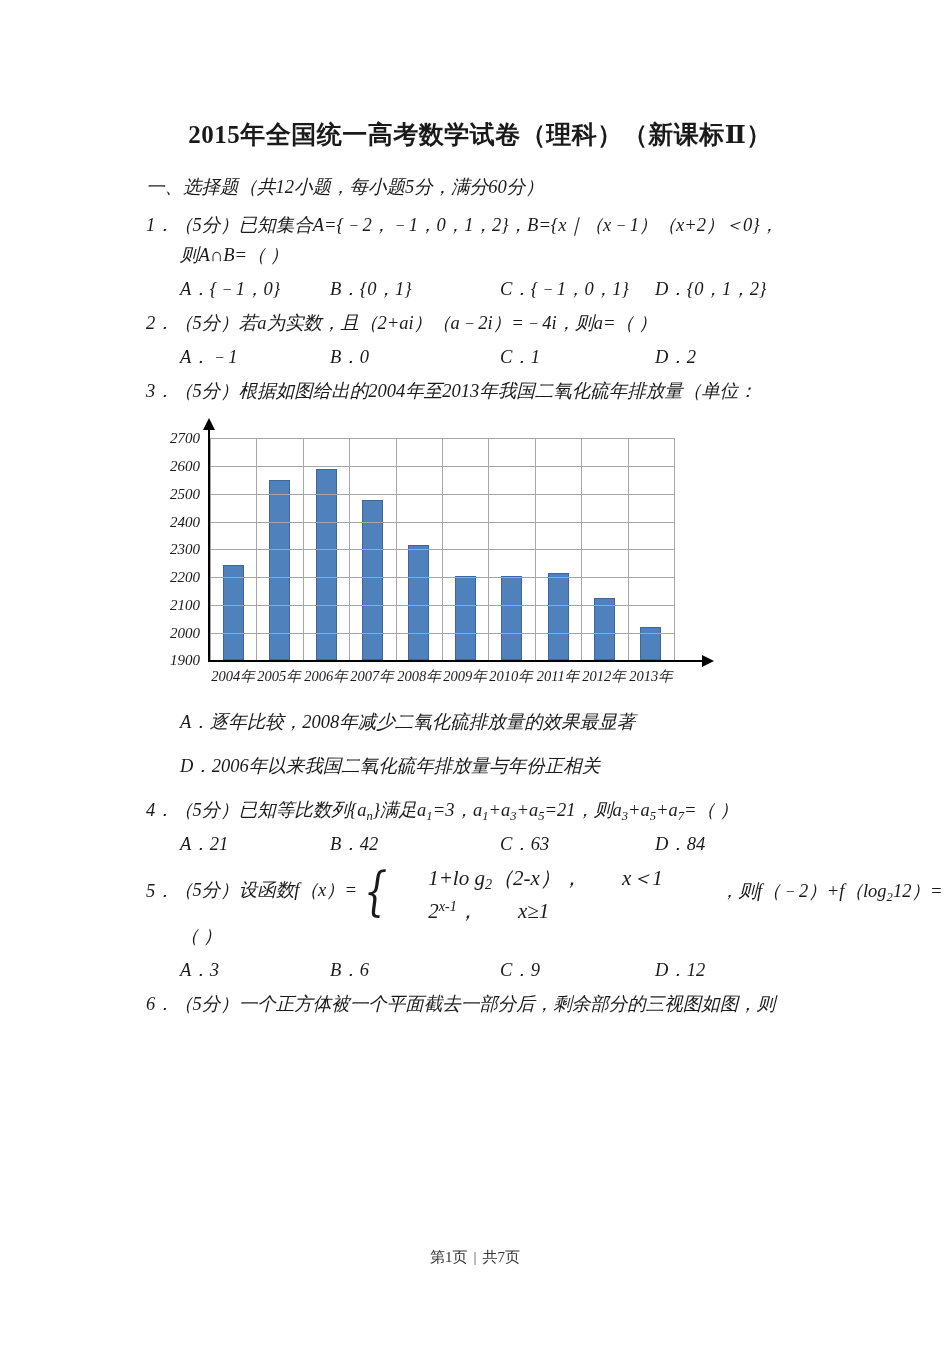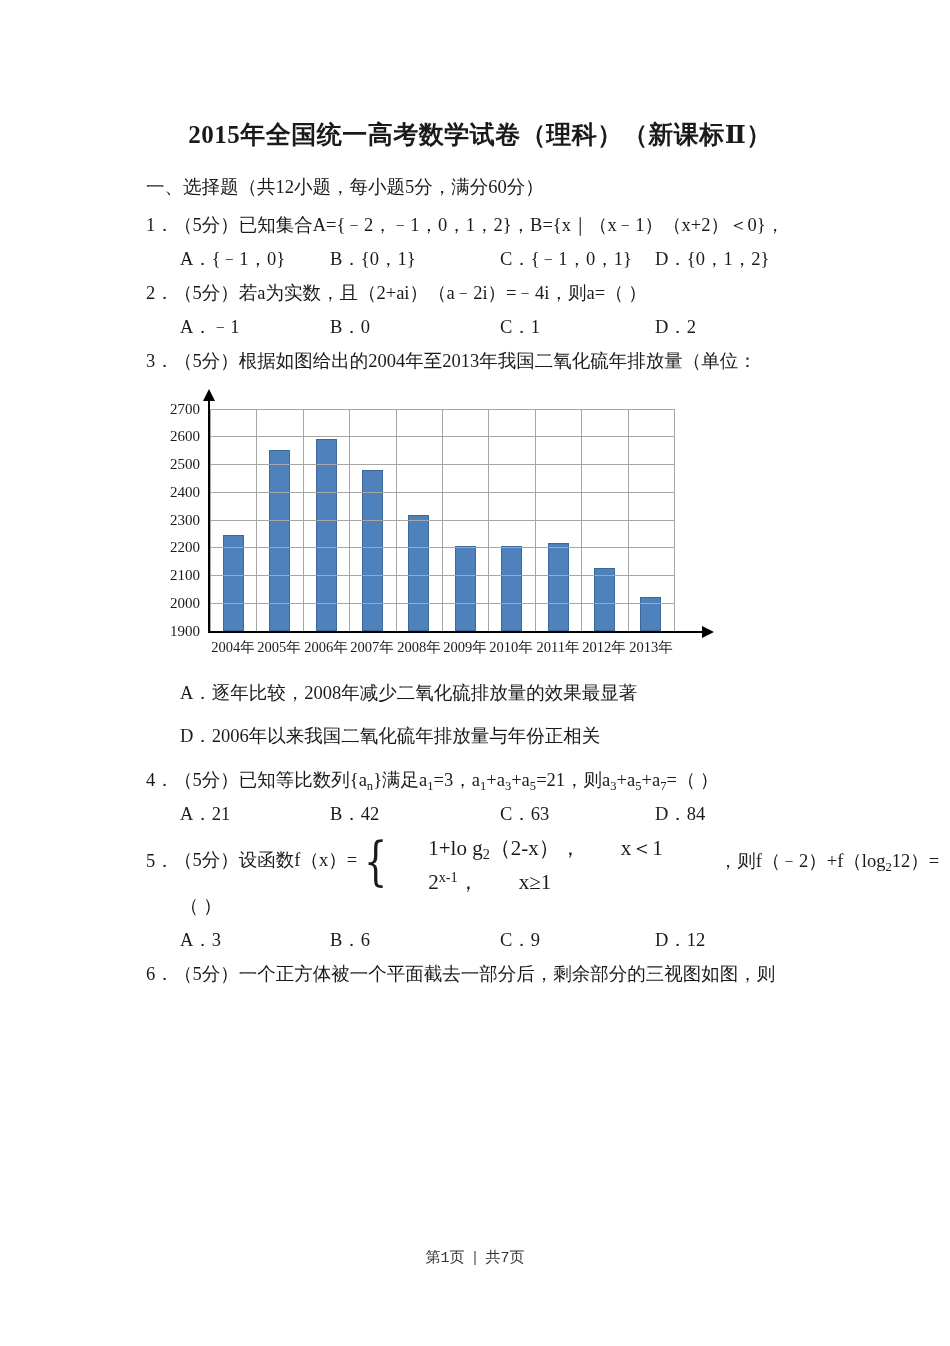--- a/index.html
+++ b/index.html
@@ -32,20 +32,21 @@
     margin: 0;
     padding-top: 118px;
     padding-left: 10px;
     font-family: "Liberation Serif", "DejaVu Serif", serif;
   }
 
   
   .content {
     padding-left: 146px;
     margin-top: 22px;
+    font-style: italic;
   }
 
   .section-head {
     font-size: 18.5px;
     line-height: 1.55;
     margin-bottom: 9px;
   }
 
   .q {
     font-size: 18.5px;
@@ -251,39 +252,40 @@
 
   
   .footer {
     position: absolute;
     left: 0;
     right: 0;
     top: 1248px;
     text-align: center;
     font-size: 15px;
     color: #333;
-    font-family: Liberation Mono, monospace;
+    font-family: Liberation Serif, serif;
   }
   .footer .sep { margin: 0 6px; color: #555; }
 </style>
 </head>
 <body>
 
 <div class="page">
 
   <div class="doc-title">2015年全国统一高考数学试卷（理科）（新课标Ⅱ）</div>
 
   <div class="content">
 
     <div class="section-head">一、选择题（共12小题，每小题5分，满分60分）</div>
 
     <div class="q">
       <span class="q-line">
         <span class="q-num">1．</span><span>（5分）</span><span>已知集合A={﹣2，﹣1，0，1，2}，B={x｜（x﹣1）（x+2）＜0}，</span>
       </span>
+      <span class="q-indent">则A∩B=（      ）</span>
     </div>
     <div class="opts">
       <span class="opt opt-a">A．{﹣1，0}</span><span class="opt opt-b">B．{0，1}</span><span class="opt opt-c">C．{﹣1，0，1}</span><span class="opt opt-d">D．{0，1，2}</span>
     </div>
 
     <div class="q">
       <span class="q-line">
         <span class="q-num">2．</span><span>（5分）</span><span>若a为实数，且（2+ai）（a﹣2i）=﹣4i，则a=（      ）</span>
       </span>
     </div>

